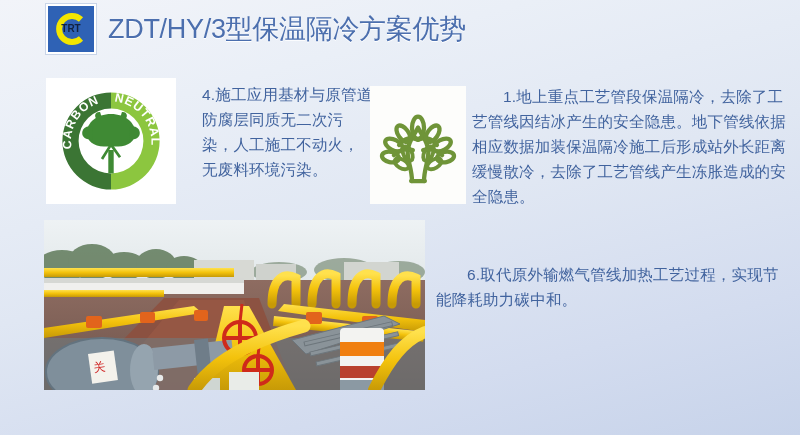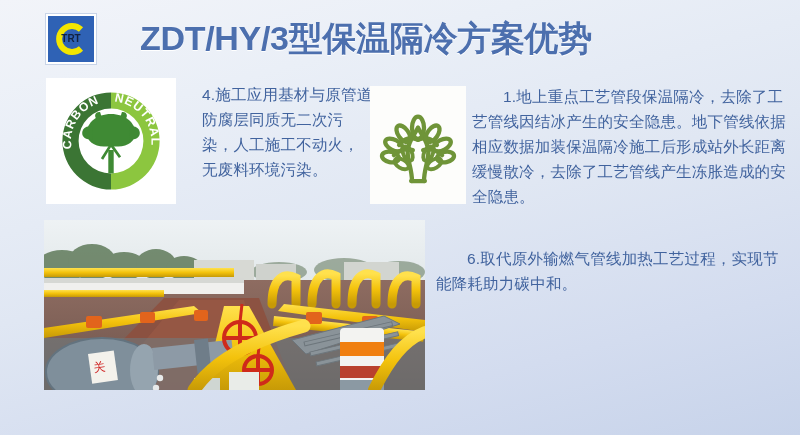--- a/index.html
+++ b/index.html
@@ -18,21 +18,21 @@
     width: 800px;
     height: 435px;
     background: linear-gradient(165deg, #f2f4f9 0%, #eaeff7 22%, #e0e7f3 50%, #d3dcef 78%, #c7d3ea 100%);
     overflow: hidden;
   }
 
   
   .header {
     position: absolute;
     left: 46px;
-    top: 14px;
+    top: 4px;
     display: flex;
     align-items: center;
     gap: 12px;
     text-align: center;
   }
   .logo-box {
     width: 46px;
     height: 46px;
     background: #2f62b5;
     border: 2px solid #ffffff;
@@ -54,28 +54,27 @@
     top: 50%;
     transform: translate(-50%, -50%);
     font-size: 10px;
     font-weight: bold;
     color: #12223f;
     letter-spacing: 0px;
     font-family: "Liberation Sans", sans-serif;
     line-height: 1;
   }
   .title {
-    font-size: 34px;
-    font-weight: bold;
+    font-size: 27px;
+    font-weight: normal;
     color: #4c6fae;
     white-space: nowrap;
     letter-spacing: -0.3px;
     text-shadow: 0 1px 0 #ffffff;
     font-family: "Liberation Sans", sans-serif;
-    margin-left: 32px;
   }
 
   
   .cn-box {
     position: absolute;
     left: 46px;
     top: 78px;
     width: 130px;
     height: 126px;
     background: #ffffff;
@@ -133,21 +132,21 @@
     height: 170px;
     overflow: hidden;
     background: #b9c6cf;
   }
   .photo svg { display: block; width: 381px; height: 170px; }
 
   
   .para6 {
     position: absolute;
     left: 436px;
-    top: 246px;
+    top: 262px;
     width: 352px;
     text-indent: 31px;
   }
 </style>
 </head>
 <body>
 
 <div class="slide">
 
   <div class="header">

